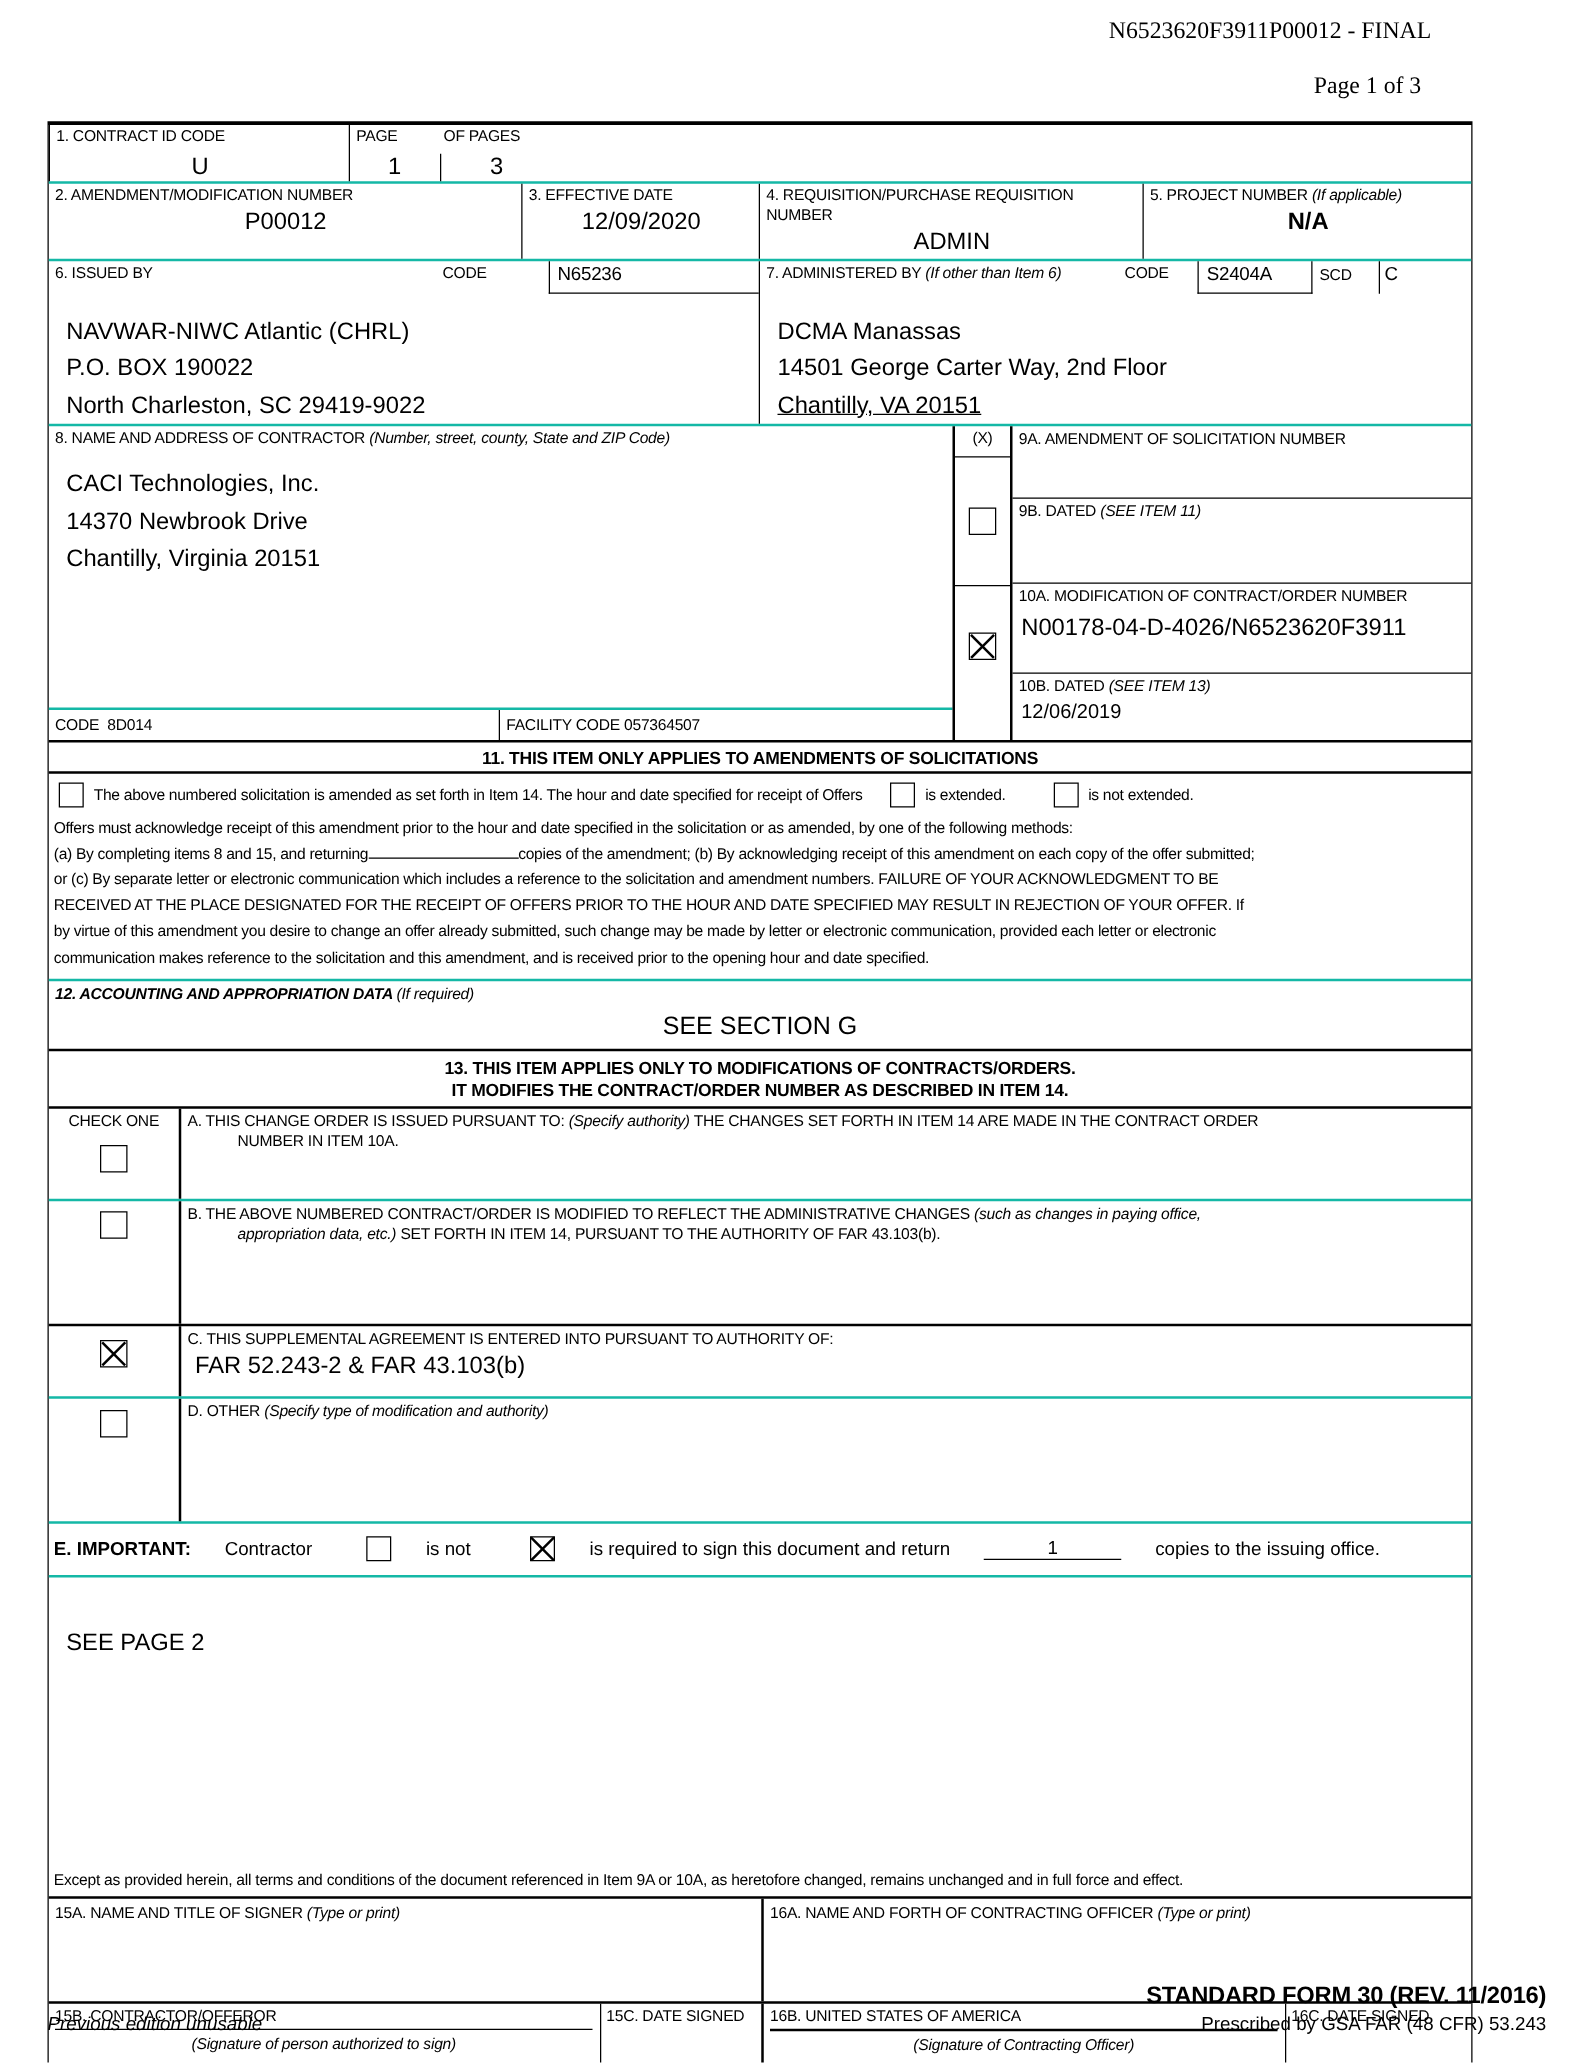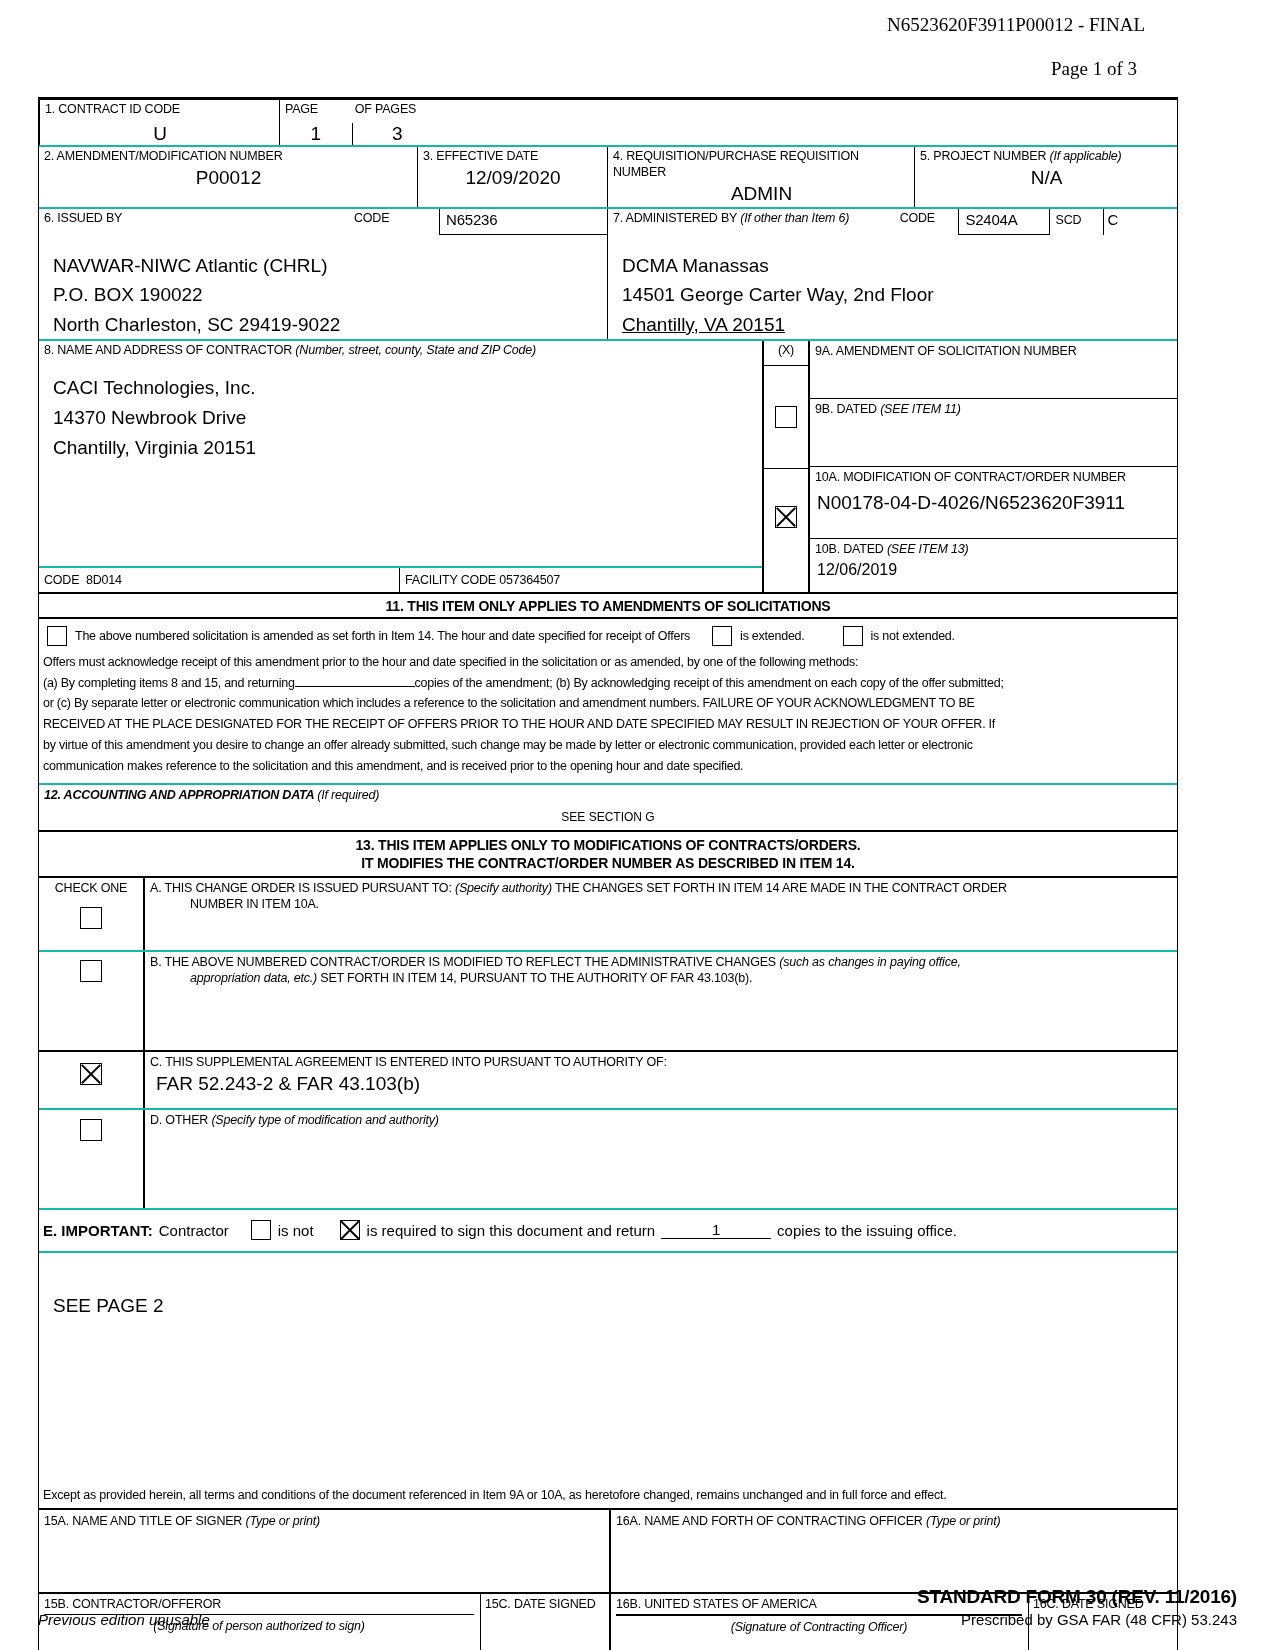--- a/index.html
+++ b/index.html
@@ -123,21 +123,21 @@
       <div class="cell bl" style="width:190px;padding:2px 4px 2px 5px;">
         <div class="lbl">3. EFFECTIVE DATE</div>
         <div class="val ctr" style="padding-top:2px;">12/09/2020</div>
       </div>
       <div class="cell bl" style="width:307px;padding:2px 4px 2px 5px;">
         <div class="lbl">4. REQUISITION/PURCHASE REQUISITION NUMBER</div>
         <div class="val ctr" style="padding-top:2px;">ADMIN</div>
       </div>
       <div class="cell bl" style="width:263px;padding:2px 4px 2px 5px;">
         <div class="lbl"><span>5. PROJECT NUMBER </span><span class="lbl-i">(If applicable)</span></div>
-        <div class="val ctr" style="padding-top:2px;">N/A</div>
+        <div class="val ctr" style="padding-top:2px;font-weight:bold;">N/A</div>
       </div>
     </div>
 
     <div class="row bt">
 
       <div class="cell" style="width:568px;">
         <div style="display:flex;align-items:flex-start;">
           <div style="width:310px;padding:2px 0 0 5px;" class="lbl">6.  ISSUED BY</div>
           <div style="width:85px;padding:2px 0 0 0;" class="lbl">CODE</div>
           <div class="lbl bl bb" style="width:168px;padding:2px 0 4px 6px;font-size:15px;height:26px;box-sizing:border-box;">N65236</div>
@@ -228,21 +228,21 @@
       <p style="padding-top:7px;">Offers must acknowledge receipt of this amendment prior to the hour and date specified in the solicitation or as amended, by one of the following methods:</p>
       <p><span>(a) By completing items 8 and 15, and returning</span><span class="blank" style="width:120px;"></span><span>copies of the amendment; (b) By acknowledging receipt of this amendment on each copy of the offer submitted;</span></p>
       <p>or (c) By separate letter or electronic communication which includes a reference to the solicitation and amendment numbers.  FAILURE OF YOUR ACKNOWLEDGMENT TO BE</p>
       <p>RECEIVED AT THE PLACE DESIGNATED FOR THE RECEIPT OF OFFERS PRIOR TO THE HOUR AND DATE SPECIFIED MAY RESULT IN REJECTION OF YOUR OFFER. If</p>
       <p>by virtue of this amendment you desire to change an offer already submitted, such change may be made by letter or electronic communication, provided each letter or electronic</p>
       <p>communication makes reference to the solicitation and this amendment, and is received prior to the opening hour and date specified.</p>
     </div>
 
     <div class="bt">
       <div class="lbl" style="padding:3px 0 0 5px;"><span style="font-weight:bold;font-style:italic;">12.  ACCOUNTING AND APPROPRIATION DATA </span><span class="lbl-i">(If required)</span></div>
-      <div class="ctr" style="font-size:12px;padding:6px 0 6px 0;">SEE SECTION G</div>
+      <div class="ctr" style="font-size:20px;padding:6px 0 6px 0;">SEE SECTION G</div>
     </div>
 
     <div class="bt2 bb2">
       <div class="band" style="padding:5px 0 2px 0;">13.  THIS ITEM APPLIES ONLY TO MODIFICATIONS OF CONTRACTS/ORDERS.</div>
       <div class="band" style="padding:0 0 5px 0;">IT MODIFIES THE CONTRACT/ORDER NUMBER AS DESCRIBED IN ITEM 14.</div>
     </div>
 
     <div class="row">
       <div class="cell br2" style="width:106px;">
         <div class="lbl ctr" style="padding:3px 0 0 0;">CHECK ONE</div>
@@ -285,21 +285,21 @@
         <div style="display:flex;justify-content:center;padding-top:9px;">
           <span class="cb"></span>
         </div>
       </div>
       <div class="cell" style="width:1032px;padding:3px 6px 0 5px;height:98px;">
         <div class="lbl"><span>D.  OTHER </span><span class="lbl-i">(Specify type of modification and authority)</span></div>
       </div>
     </div>
 
     <div class="bt" style="padding:10px 4px 11px 4px;">
-      <div style="display:flex;align-items:center;font-size:15px;">
+      <div style="display:flex;align-items:center;font-size:15px;gap:21px;">
         <span style="font-weight:bold;">E. IMPORTANT:</span>
         <span style="padding-left:6px;">Contractor</span>
         <span class="cb sm" style="margin:0 7px 0 22px;"></span>
         <span>is not</span>
         <span class="cb sm x" style="margin:0 7px 0 26px;"></span>
         <span>is required to sign this document and return</span>
         <span class="blank" style="width:110px;text-align:center;margin:0 6px;">1</span>
         <span>copies to the issuing office.</span>
       </div>
     </div>

